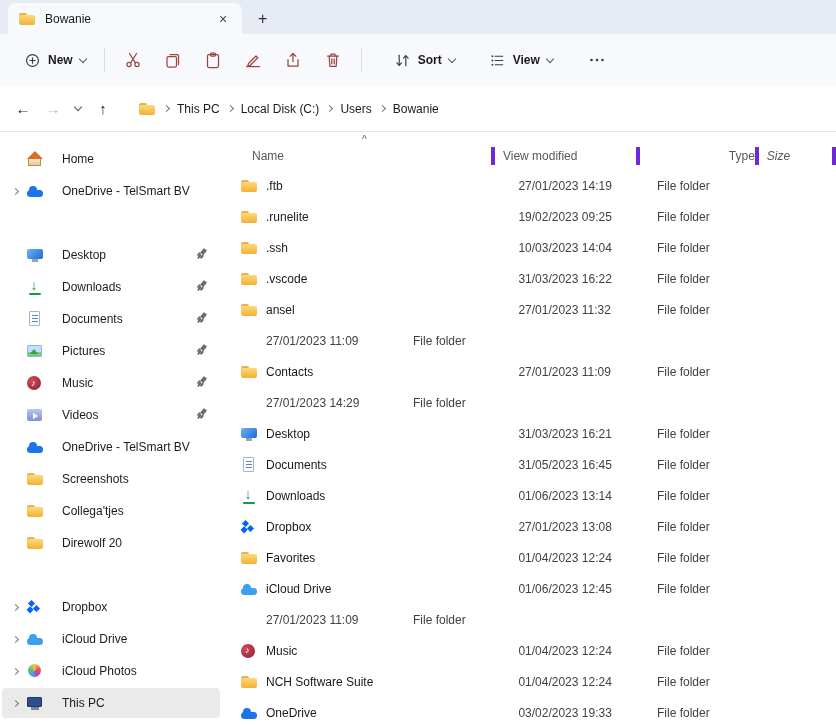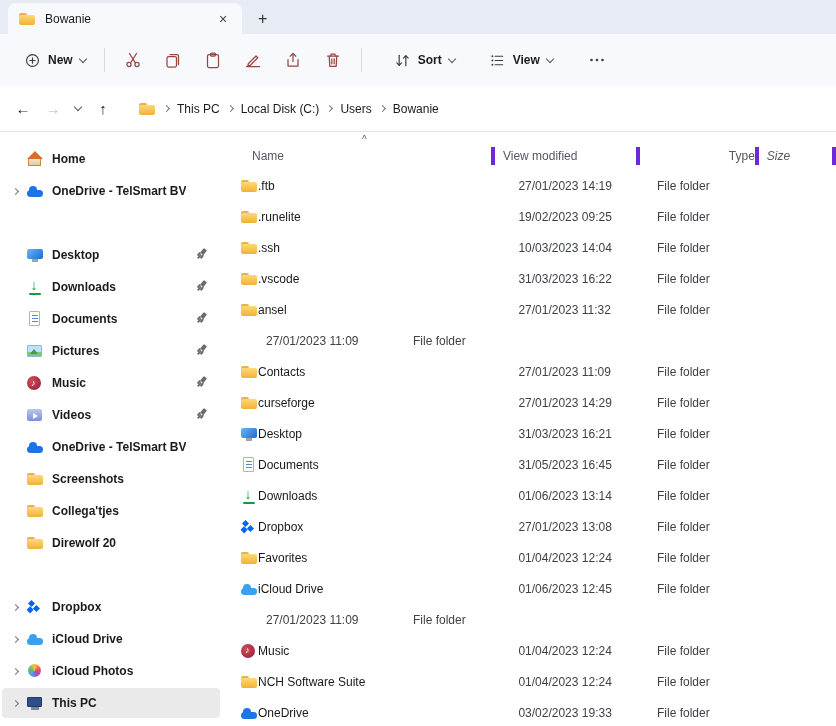--- a/index.html
+++ b/index.html
@@ -33,42 +33,42 @@
   .addr-box{display:flex;align-items:center;gap:8px;margin-left:12px;padding:5px 8px;border-radius:4px;}
   .crumb{color:#1b1b1b;white-space:nowrap;}
 
   
   .main{display:flex;height:594px;}
   .sidebar{width:230px;box-sizing:border-box;padding-top:12px;overflow:hidden;flex:none;}
   .sb-item{display:flex;align-items:center;height:30px;margin:0 10px 2px 2px;padding-left:4px;border-radius:4px;position:relative;}
   .sb-item.selected{background:#eaeaea;}
   .sb-chev{width:18px;display:flex;justify-content:center;align-items:center;flex:none;}
   .sb-iconwrap{width:22px;display:flex;justify-content:center;flex:none;}
-  .sb-label{margin-left:6px;white-space:nowrap;overflow:hidden;font-weight:bold;}
+  .sb-label{margin-left:16px;white-space:nowrap;overflow:hidden;}
   .pin-wrap{margin-left:auto;margin-right:12px;}
   .sb-gap{height:32px;}
   .hidden{visibility:hidden;}
 
   
   .pin{position:relative;width:12px;height:13px;transform:rotate(40deg);display:inline-block;}
   .pin::before{content:"";position:absolute;left:4px;top:1px;width:4px;height:6px;background:#6b6b6b;border-radius:1px 1px 0 0;box-shadow:-2px 5px 0 -1px #6b6b6b,2px 5px 0 -1px #6b6b6b;}
   .pin::after{content:"";position:absolute;left:5.4px;top:8px;width:1.4px;height:4.5px;background:#6b6b6b;}
 
   
   .filelist{flex:1;box-sizing:border-box;padding-top:10px;position:relative;overflow:hidden;}
   .hdr{display:flex;height:28px;align-items:center;color:#54585f;position:relative;}
   .hc{box-sizing:border-box;border-right:4px solid #6d28d9;height:18px;line-height:18px;white-space:nowrap;}
   .hdr .c-name{width:268px;padding-left:22px;}
   .hdr .c-date{width:147px;padding-left:8px;}
   .hdr .c-type{width:120px;padding-left:8px;text-align:right;}
   .hdr .c-size{width:78px;padding-left:8px;font-style:italic;}
   .sort-caret{position:absolute;left:132px;top:-8px;font-size:10px;color:#54585f;}
   .row{display:flex;align-items:center;height:31px;position:relative;}
   .cell{box-sizing:border-box;white-space:nowrap;overflow:hidden;}
-  .row .c-name{width:268px;padding-left:10px;display:flex;align-items:center;position:relative;overflow:visible;}
+  .row .c-name{width:268px;padding-left:10px;display:flex;align-items:center;gap:8px;position:relative;overflow:visible;}
   .row .c-date{width:147px;padding-left:8px;color:#3e4146;margin-left:28px;}
   .row .c-type{width:120px;padding-left:8px;color:#3e4146;}
   .row .c-size{width:78px;padding-left:8px;color:#3e4146;}
   .nm{color:#191919;}
   .annot{position:absolute;left:-7px;top:-5px;width:106px;height:40px;border:2.6px solid #de2417;border-radius:50%;transform:rotate(-2deg);pointer-events:none;}
 
   
   .ic{width:18px;height:16px;position:relative;display:inline-block;flex:none;}
   .ic-folder::before{content:"";position:absolute;left:1px;top:2px;width:8px;height:4px;background:#e8b24a;border-radius:2px 2px 0 0;}
   .ic-folder::after{content:"";position:absolute;left:1px;top:4px;width:16px;height:10px;background:linear-gradient(180deg,#ffd977,#f0b137);border-radius:2px;}
@@ -442,24 +442,20 @@
           <div class="row">
     <span class="cell c-name">
       <span class="ic ic-folder"></span>
       <span class="nm">Contacts</span>
     </span>
     <span class="cell c-date">27/01/2023 11:09</span>
     <span class="cell c-type">File folder</span>
     <span class="cell c-size"></span>
   </div>
           <div class="row">
-    <span class="cell c-name">
-      <span class="ic ic-folder"></span>
-      <span class="nm">curseforge</span>
-    </span>
     <span class="cell c-date">27/01/2023 14:29</span>
     <span class="cell c-type">File folder</span>
     <span class="cell c-size"></span>
   </div>
           <div class="row">
     <span class="cell c-name">
       <span class="ic ic-desktop"></span>
       <span class="nm">Desktop</span>
     </span>
     <span class="cell c-date">31/03/2023 16:21</span>

